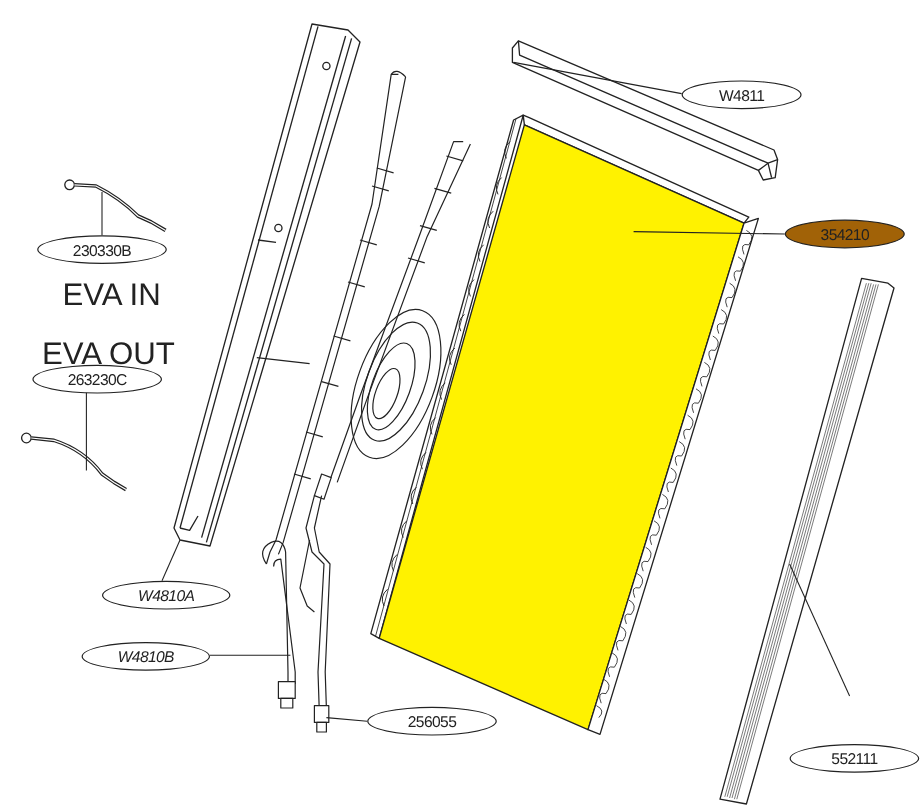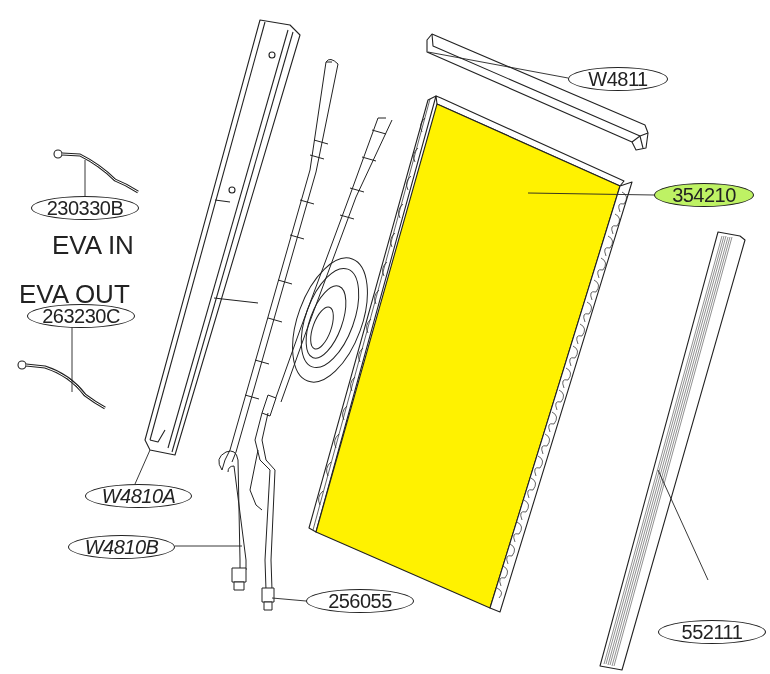--- a/index.html
+++ b/index.html
@@ -2,22 +2,22 @@
 <html><head>
 <meta charset="utf-8">
 <style>
   html, body { margin: 0; padding: 0; background: #ffffff; }
   body { width: 770px; height: 674px; position: relative; overflow: hidden;
          font-family: "Liberation Sans", sans-serif; }
   svg.drawing { position: absolute; left: 0; top: 0; }
   .callout { position: absolute; height: 24px; box-sizing: border-box;
              border: 1.2px solid #222; border-radius: 50%; background: #fff;
              display: flex; align-items: center; justify-content: center;
-             font-size: 20px; color: #222; letter-spacing: -0.5px; cursor: pointer; }
-  .callout.hl { background: #bef264; }
+             font-size: 13px; color: #222; letter-spacing: -0.5px; cursor: pointer; }
+  .callout.hl { background: #a16207; }
   .label { position: absolute; font-size: 26px; color: #222; white-space: nowrap; }
 </style>
 </head>
 <body>
 
 <svg class="drawing" width="770" height="674" viewBox="0 0 770 674">
   <g fill="none" stroke="#222" stroke-width="1.1" stroke-linejoin="round">
 
     <g>
       <path d="M427 40 L432 34 L645 125 L648 133 L646 148 L636 150 L632 142 L427 52 Z" fill="#fff"></path>
@@ -160,18 +160,18 @@
       <path d="M306 601 L272 598"></path>
       <path d="M708 580 L658 470"></path>
     </g>
   </g>
 </svg>
 
 <div class="callout" style="left:568px; top:67px; width:100px;">W4811</div>
 <div class="callout hl" style="left:654px; top:183px; width:100px;">354210</div>
 <div class="callout" style="left:31px; top:196px; width:108px;">230330B</div>
 <div class="label" style="left:52px; top:230px;">EVA IN</div>
-<div class="label" style="left:19px; top:279px;">EVA OUT</div>
+<div class="label" style="left:35px; top:279px;">EVA OUT</div>
 <div class="callout" style="left:27px; top:304px; width:108px;">263230C</div>
 <div class="callout" style="left:85px; top:484px; width:107px;font-style:italic;">W4810A</div>
 <div class="callout" style="left:68px; top:535px; width:107px;font-style:italic;">W4810B</div>
 <div class="callout" style="left:306px; top:589px; width:108px;">256055</div>
 <div class="callout" style="left:658px; top:580px; width:108px;margin-top:40px;">552111</div>
 
 </body></html>

